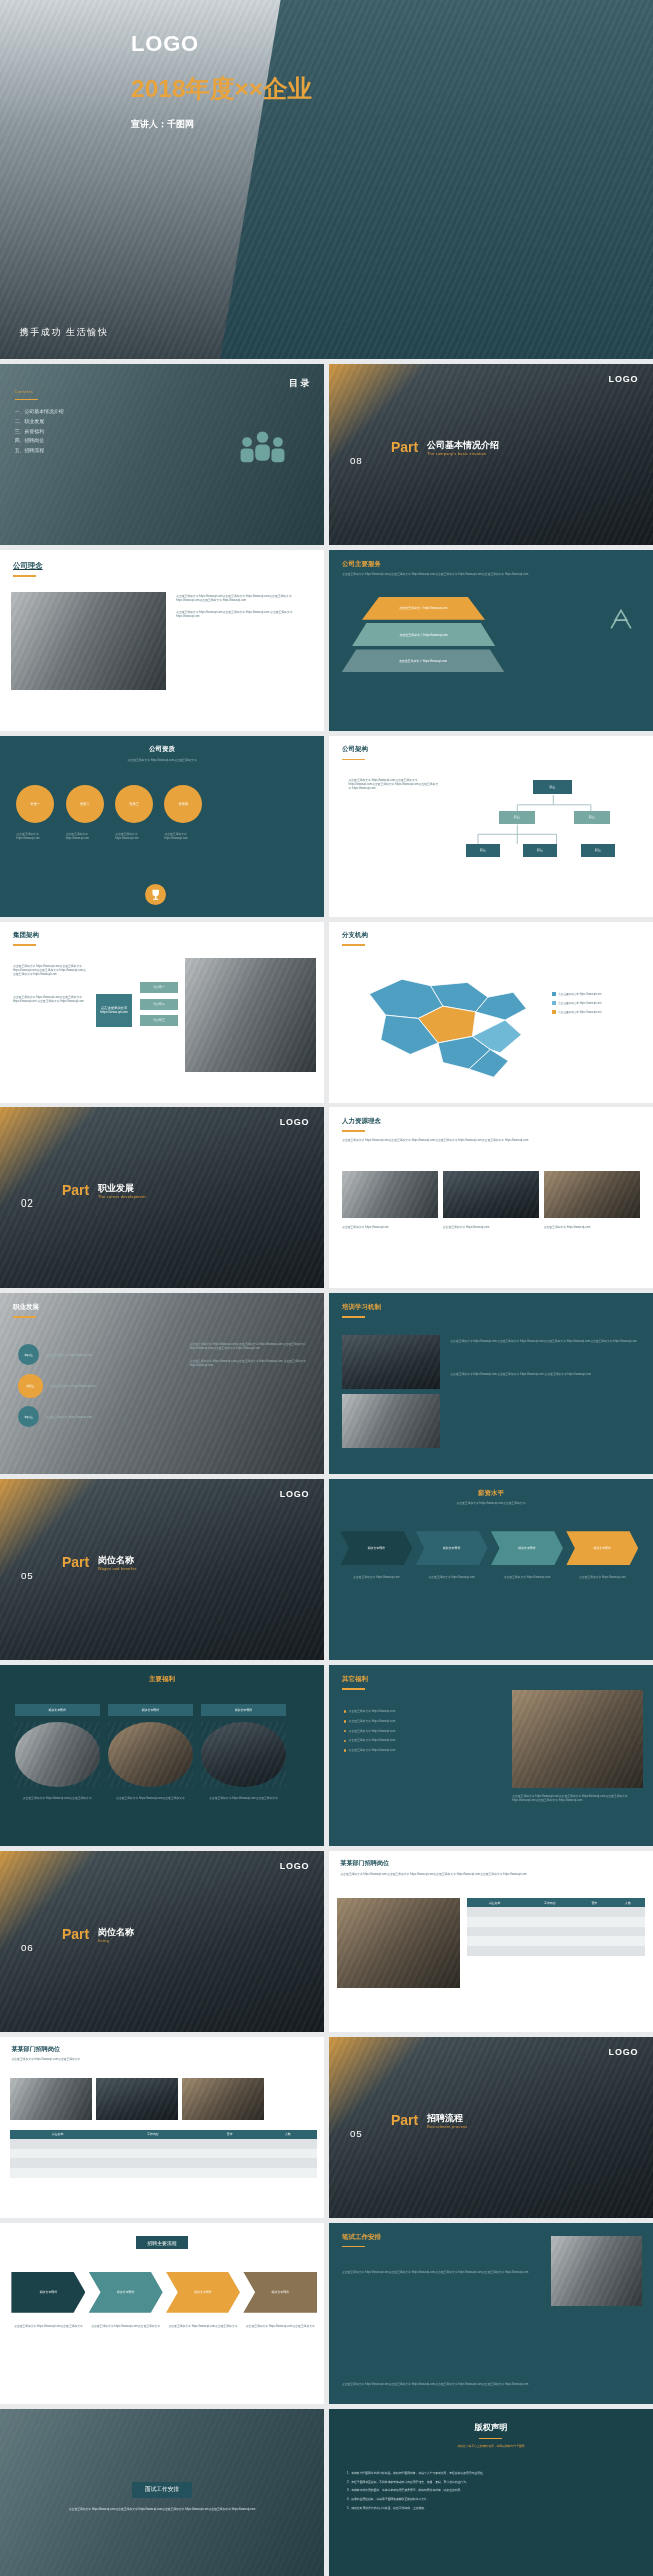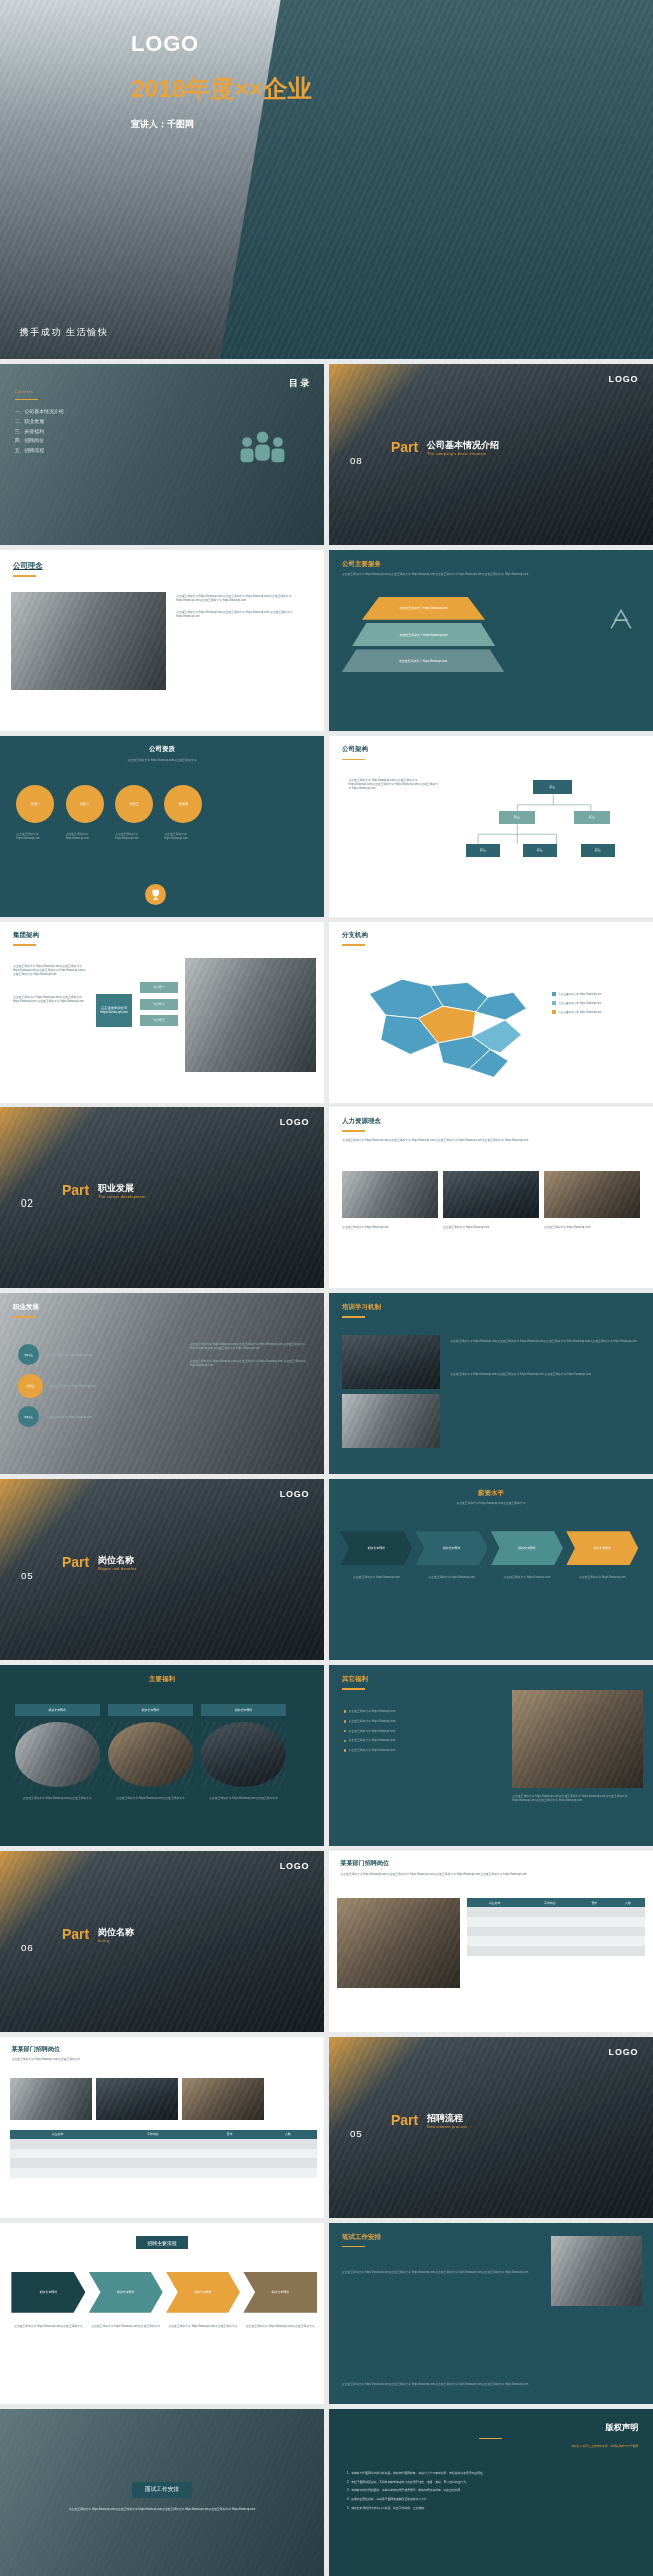--- a/index.html
+++ b/index.html
@@ -645,21 +645,21 @@
 
   <div class="row">
     <div class="slide s-half photo bw tealtint">
       <div class="ontop" style="position:absolute;left:0;right:0;top:70px;text-align:center;">
         <div class="chip" style="display:inline-flex;background:#24525c;color:#fff;font-size:5.7px;padding:4.1px 13px;width:auto;height:auto;">面试工作安排</div>
       </div>
       <div class="ontop tiny" style="position:absolute;left:33px;right:33px;top:98px;text-align:center;color:#dfe9ea;">点击这里添加文字 https://www.qt.com点击这里添加文字 https://www.qt.com点击这里添加文字 https://www.qt.com点击这里添加文字 https://www.qt.com</div>
     </div>
     <div class="vgap"></div>
     <div class="slide s-half teal-d">
-      <div style="padding:13px 14.7px;text-align:right;">
+      <div style="padding:13px 14.7px;text-align:center;">
         <div class="copy-title">版权声明</div>
         <div class="hbar" style="margin:4.9px auto;"></div>
         <div class="tiny" style="color:#e8a33d;">感谢您下载平台上的模板资源，本网站模板出自千图网</div>
       </div>
       <div class="copy-box" style="position:absolute;left:18px;right:18px;top:62px;display:flex;flex-direction:column;gap:4.1px;">
         <div>1、本模板为千图网签约设计师作品，版权归千图网所有，仅供个人学习参考使用，未经授权请勿用于商业用途。</div>
         <div>2、未经千图网书面授权，不得将模板整体或部分内容用于转售、传播、复制、再分发等商业行为。</div>
         <div>3、本模板中所使用的图片、字体等素材仅用于效果展示，版权归原作者所有，请勿直接商用。</div>
         <div>4、如需商业用途授权，请联系千图网客服获取正版授权许可文件。</div>
         <div>5、感谢您对原创设计的支持与尊重，祝您工作顺利、生活愉快。</div>

